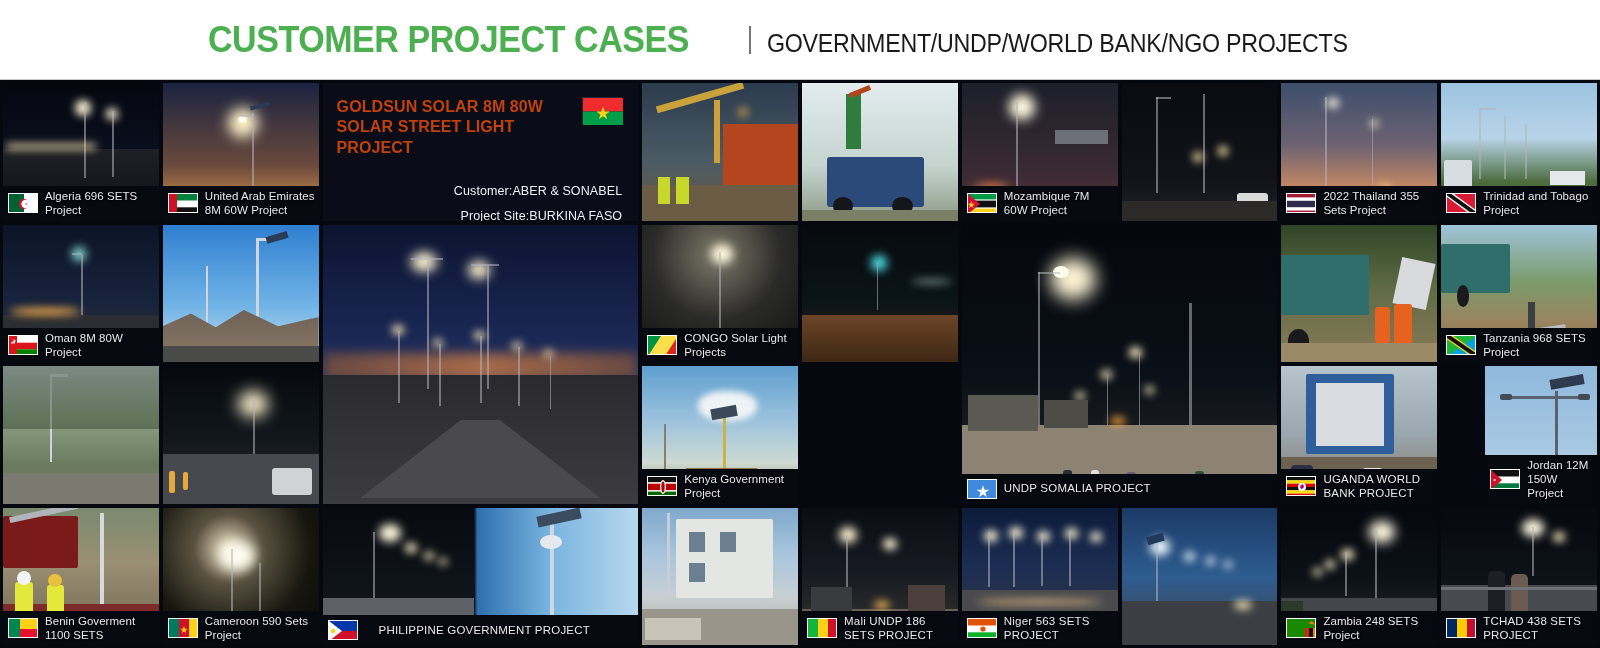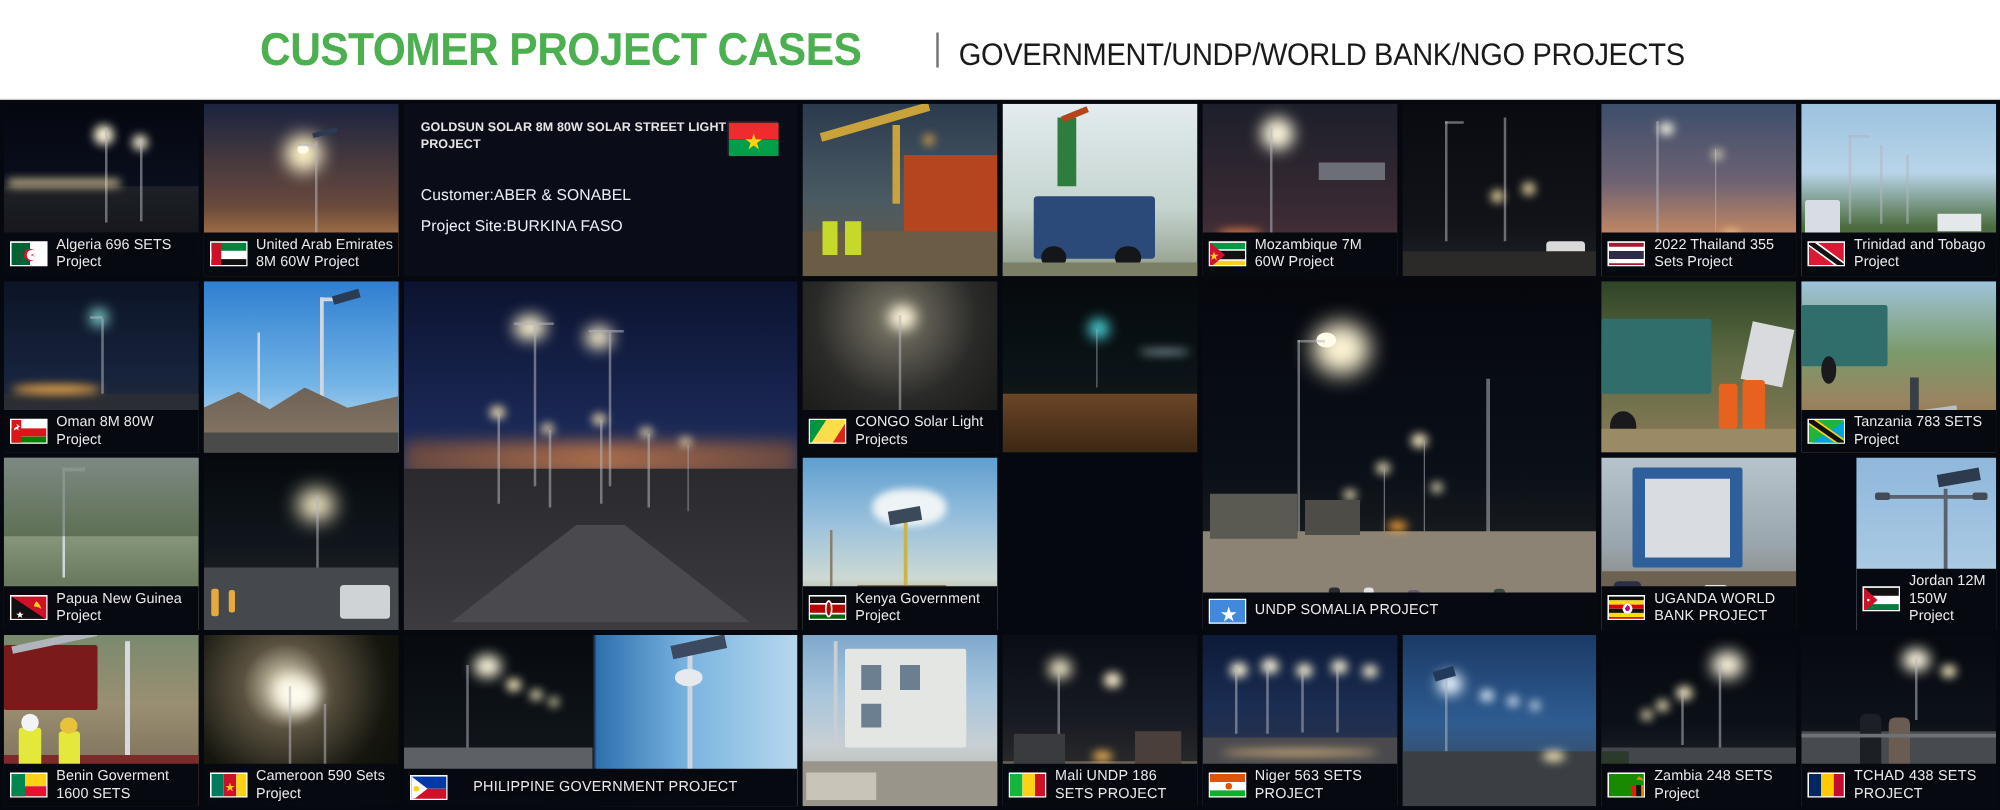--- a/index.html
+++ b/index.html
@@ -59,24 +59,24 @@
   }
   .cap-text.upper { letter-spacing: 0.2px; }
   .flag {
     flex: 0 0 auto; width: 30px; height: 20px; position: relative;
     overflow: hidden; border: 1px solid rgba(255,255,255,.10); background:#fff;
   }
 
   
   .feature { background: #0a0d18; padding: 14px 16px 10px 14px; }
   .feature-head {
-    color: #e5e5e5; font-weight: bold; font-size: 10px; line-height: 1.28;
+    color: #c2410c; font-weight: bold; font-size: 16px; line-height: 1.28;
     letter-spacing: 0.1px; max-width: 250px;
   }
-  .feature-lines { margin-top: 21px; }
+  .feature-lines { margin-top: 21px; text-align: right; }
   .feature-line { color: #eceff4; font-size: 12.5px; line-height: 2.0; letter-spacing: 0.1px; }
   .feature-flag {
     position: absolute; right: 16px; top: 14px; width: 40px; height: 27px;
     border: 1px solid rgba(255,255,255,.12);
   }
 
   
   .ph { width: 100%; height: 100%; position: relative; overflow: hidden; }
   .lamp { position: absolute; border-radius: 50%; }
   .glow { position: absolute; border-radius: 50%; filter: blur(4px); }
@@ -439,43 +439,32 @@
       </div>
       <div class="caption">
         <span class="flag">
           <svg width="30" height="20" viewBox="0 0 30 20">
               <rect width="30" height="20" fill="#1eb53a"></rect>
               <path d="M30 0 L30 20 L0 20z" fill="#00a3dd"></path>
               <path d="M0 0 L6.5 0 L30 16.5 L30 20 L23.5 20 L0 3.5z" fill="#fcd116"></path>
               <path d="M0 0 L4 0 L30 18 L30 20 L26 20 L0 2z" fill="#111"></path>
             </svg>
         </span>
-        <span class="cap-text">Tanzania 783 SETS Project</span>
+        <span class="cap-text">Tanzania 968 SETS Project</span>
       </div>
     </div>
 
     <div class="cell" style="grid-column:1/span 1;grid-row:3/span 1;">
       <div class="photo">
         <div class="ph" style="background:linear-gradient(#b9c2c8 0%,#8a9a7e 42%,#6a7a5e 72%,#7a7a72 100%);">
           <div class="pole" style="left:30%;top:6%;width:2.5px;height:64%;background:#cfd5da;"></div>
           <div class="pole" style="left:30%;top:6%;width:12%;height:2.5px;background:#cfd5da;"></div>
           <div style="position:absolute;left:0;top:0;width:100%;height:46%;background:rgba(40,60,36,.42);"></div>
           <div style="position:absolute;left:0;bottom:0;width:100%;height:22%;background:#7a7a70;"></div>
         </div>
-      </div>
-      <div class="caption">
-        <span class="flag">
-          <svg width="30" height="20" viewBox="0 0 30 20">
-              <rect width="30" height="20" fill="#ce1126"></rect>
-              <path d="M0 0 L0 20 L30 20z" fill="#111"></path>
-              <path d="M7 12 l.8 2 2.1 0 -1.7 1.3 .6 2 -1.8-1.2 -1.8 1.2 .6-2L3.9 14h2.2z" fill="#fff"></path>
-              <path d="M20 4 q3 2 4 6 -3-2-6-2 1-3 2-4z" fill="#fcd116"></path>
-            </svg>
-        </span>
-        <span class="cap-text">Papua New Guinea Project</span>
       </div>
     </div>
 
     <div class="cell" style="grid-column:2/span 1;grid-row:3/span 1;">
       <div class="photo">
         <div class="ph" style="background:linear-gradient(#060a0e 0%,#10161c 50%,#2b2b2e 100%);">
           <div class="glow" style="left:48%;top:18%;width:30px;height:26px;background:#fff3cc;filter:blur(8px);"></div>
           <div class="pole" style="left:58%;top:22%;width:2px;height:58%;"></div>
           <div style="position:absolute;left:0;bottom:0;width:100%;height:36%;background:#45484c;"></div>
           <div style="position:absolute;left:4%;bottom:8%;width:6px;height:22px;background:#e8a93c;border-radius:2px;"></div>
@@ -580,21 +569,21 @@
         </div>
       </div>
       <div class="caption">
         <span class="flag">
           <svg width="30" height="20" viewBox="0 0 30 20">
               <rect width="30" height="10" fill="#fcd116"></rect>
               <rect y="10" width="30" height="10" fill="#e8112d"></rect>
               <rect width="11" height="20" fill="#008751"></rect>
             </svg>
         </span>
-        <span class="cap-text">Benin Goverment 1600 SETS</span>
+        <span class="cap-text">Benin Goverment 1100 SETS</span>
       </div>
     </div>
 
     <div class="cell" style="grid-column:2/span 1;grid-row:4/span 1;">
       <div class="photo">
         <div class="ph" style="background:radial-gradient(circle at 42% 30%, #efe6c8 0%, #5a5240 26%, #16160f 62%, #090908 100%);">
           <div class="glow" style="left:36%;top:24%;width:36px;height:30px;background:#fffcef;filter:blur(6px);"></div>
           <div class="pole" style="left:44%;top:30%;width:2px;height:48%;"></div>
           <div class="pole" style="left:62%;top:40%;width:1.5px;height:40%;"></div>
           <div style="position:absolute;left:22%;bottom:2%;width:44%;height:18%;background:#2a2b2e;border-radius:7px 10px 0 0;"></div>

